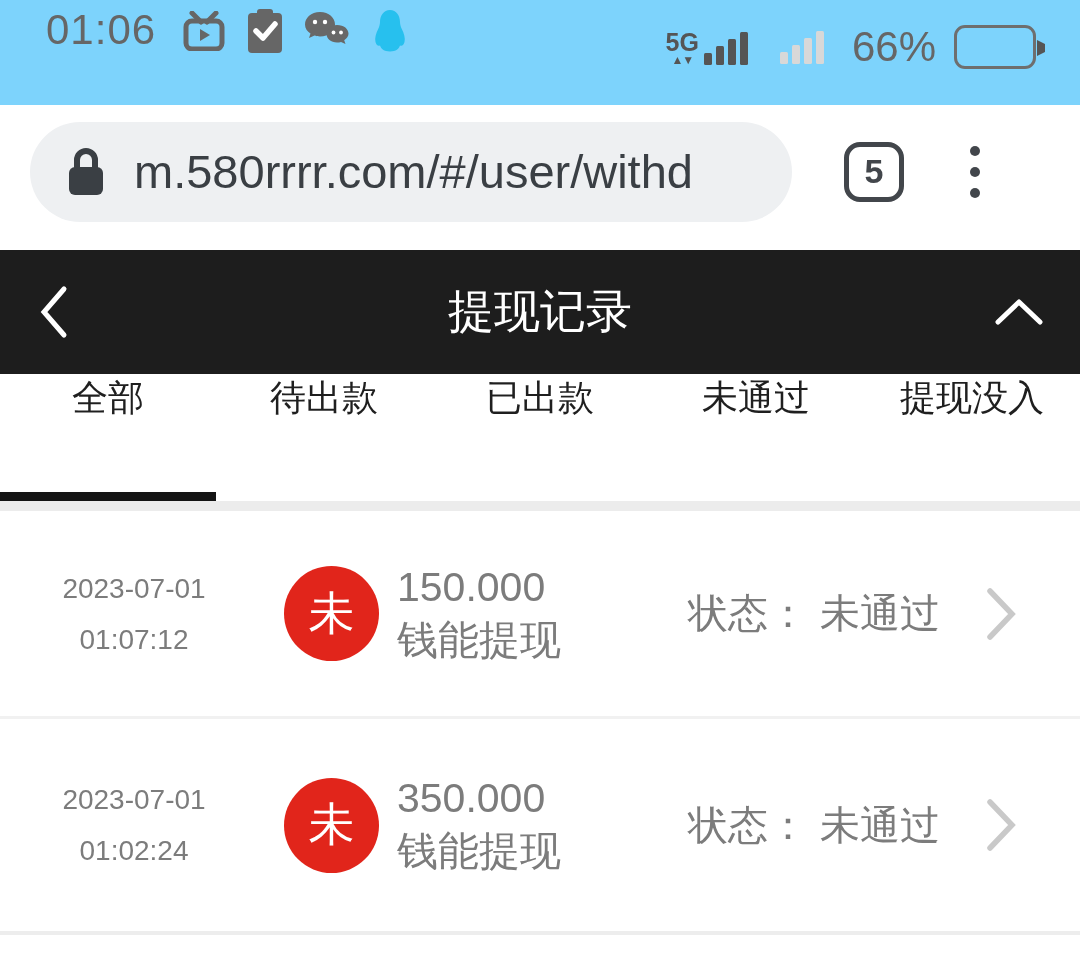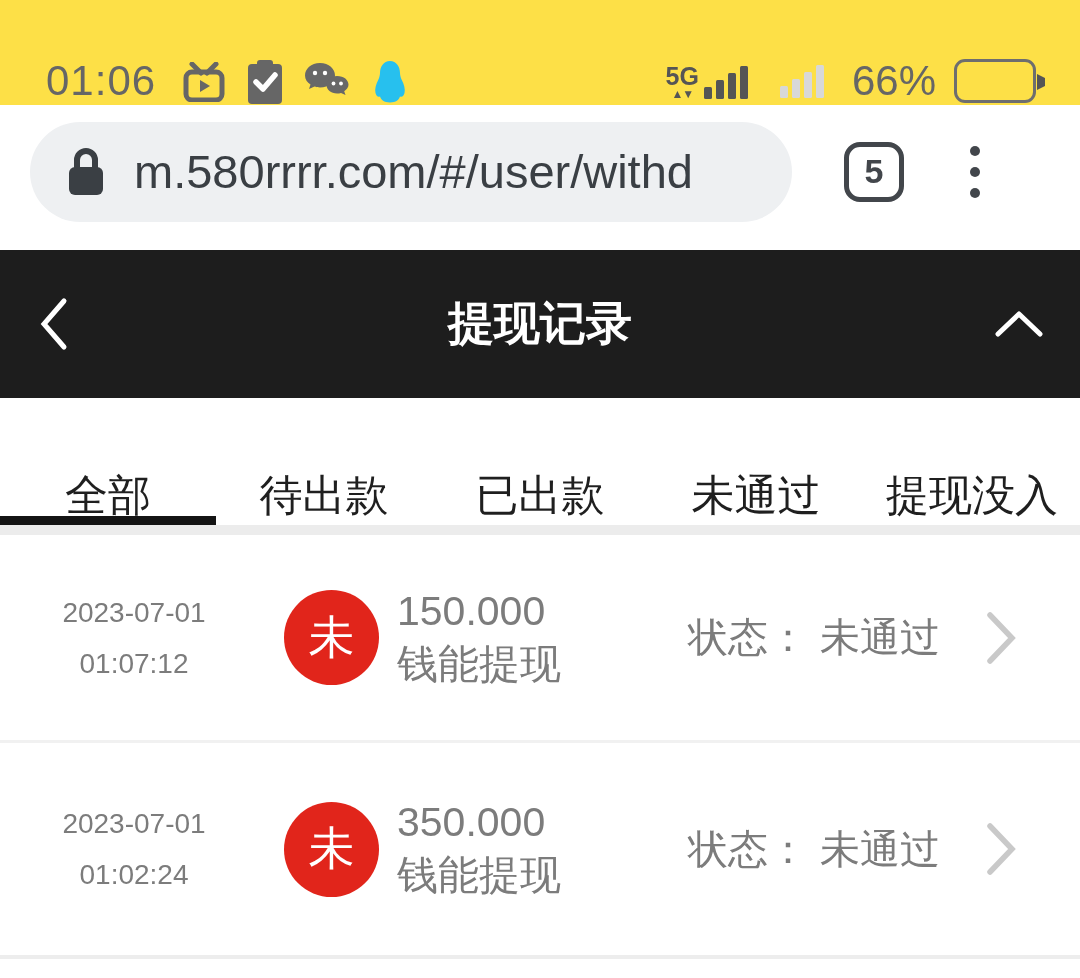--- a/index.html
+++ b/index.html
@@ -1,20 +1,20 @@
 <!DOCTYPE html>
 <html><head>
 <meta charset="utf-8">
 <style>
   * { margin:0; padding:0; box-sizing:border-box; }
   html,body { width:1080px; height:978px; overflow:hidden; background:#fff;
     font-family:"Liberation Sans","DejaVu Sans",sans-serif; }
 
   
-  .status-bar { height:105px; display:flex; align-items:flex-end; padding:0 44px 0 46px; background:#fde047; }
+  .status-bar { height:105px; display:flex; align-items:flex-start; padding:0 44px 0 46px; background:#7dd3fc; }
   .sb-time { font-size:42px; color:#666; letter-spacing:1px; margin-top:6px; }
   .sb-icons { display:flex; align-items:center; gap:20px; margin-left:26px; margin-top:8px; }
   .sb-right { margin-left:auto; display:flex; align-items:center; gap:14px; margin-top:23px; }
   .net-5g { display:flex; align-items:flex-end; gap:3px; }
   .g5-label { display:flex; flex-direction:column; align-items:center; line-height:1; margin-right:2px; }
   .g5-text { font-size:25px; font-weight:bold; color:#555; }
   .g5-arrows { font-size:12px; color:#555; letter-spacing:-1px; line-height:10px; }
   .bars { display:flex; align-items:flex-end; gap:4px; }
   .bar { width:8px; background:#555; border-radius:1.5px; }
   .bars.faint .bar { background:#d8d8d8; }
@@ -29,28 +29,28 @@
   .url-row { height:145px; display:flex; align-items:center; padding:0 42px 12px 30px; background:#fff; }
   .url-pill { flex:0 0 762px; height:100px; background:#eef0f2; border-radius:52px;
     display:flex; align-items:center; padding:0 30px 0 36px; overflow:hidden; }
   .url-text { font-size:47px; color:#3a3f44; margin-left:28px; white-space:nowrap; overflow:hidden; }
   .tab-count { margin-left:52px; width:60px; height:60px; border:5px solid #42464b; border-radius:16px;
     display:flex; align-items:center; justify-content:center; font-size:34px; font-weight:bold; color:#42464b; }
   .menu-dots { margin-left:66px; display:flex; flex-direction:column; gap:11px; }
   .menu-dots span { width:10px; height:10px; border-radius:50%; background:#42464b; }
 
   
-  .app-header { height:148px; background:#1d1d1d; display:flex; align-items:center; padding:0 34px; position:relative;font-weight:bold; }
+  .app-header { height:124px; background:#1d1d1d; display:flex; align-items:center; padding:0 34px; position:relative; }
   .hdr-title { position:absolute; left:0; right:0; text-align:center; color:#fff; font-size:46px; }
   .hdr-filter { margin-left:auto; display:flex; align-items:center; gap:16px; color:#fff; font-size:43px; z-index:2; }
 
   
   .tabs { height:127px; display:flex; background:#fff; }
-  .tab { flex:1; position:relative; display:flex; align-items:flex-end; justify-content:center;
-    font-size:43px; color:#1f1f1f; }
+  .tab { flex:1; position:relative; display:flex; align-items:flex-start; justify-content:center;
+    font-size:36px; color:#1f1f1f; }
   .tab.active::after { content:""; position:absolute; left:0; right:0; bottom:0; height:9px; background:#141414; }
   .tabs-sep { height:10px; background:#ececec; }
 
   
   .row { height:205px; display:flex; align-items:center; background:#fff; }
   .row-divider { height:3px; background:#f1f1f1; }
   .row-divider.last { height:4px; background:#ededed; }
   .cell-date { flex:0 0 268px; text-align:center; color:#7c7c7c; font-size:28px; line-height:51px; }
   .badge { flex:0 0 95px; height:95px; margin-left:16px; border-radius:50%; background:#e1251b;
     display:flex; align-items:center; justify-content:center; color:#fff; font-size:46px; }

